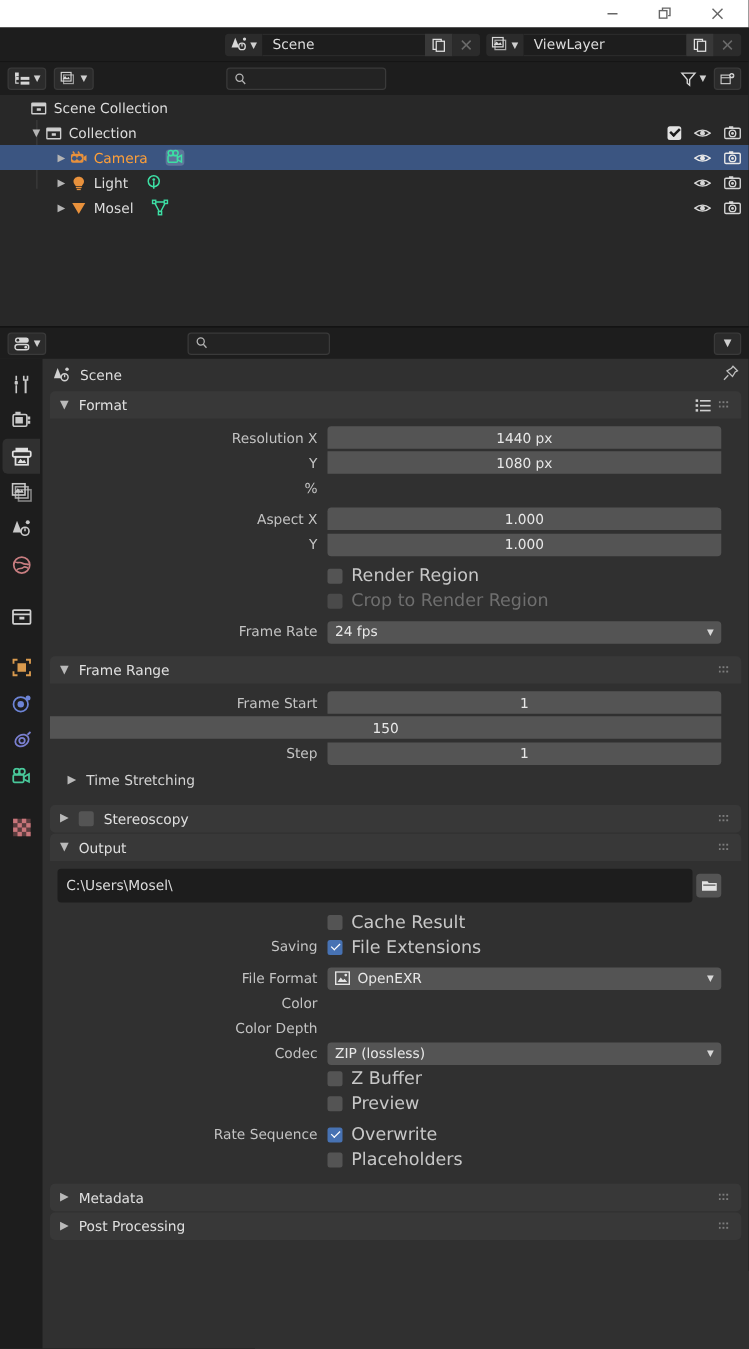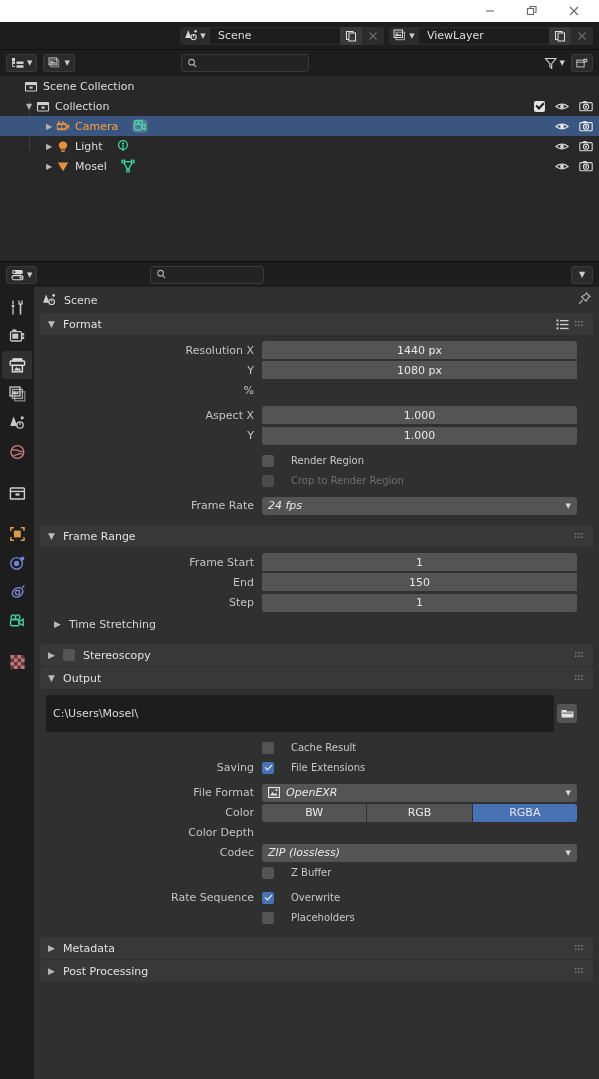--- a/index.html
+++ b/index.html
@@ -171,57 +171,57 @@
   .field {
     flex: 1; height: 18px; background: #545454; border-radius: 3px;
     display: flex; align-items: center; justify-content: center;
     font-size: 11px; color: #e8e8e8;
   }
   .field.blue { background: #4772b3; }
   .field.select {
     background: #545454; justify-content: flex-start;
     padding: 0 6px; gap: 6px;
   }
-  .field.select .cap { flex: 1; font-style: italic; }
+  .field.select .cap { flex: 1; }
   .field.joined-top { border-radius: 3px 3px 0 0; margin-bottom: 1px; }
   .field.joined-mid { border-radius: 0; margin-bottom: 1px; }
   .field.joined-bot { border-radius: 0 0 3px 3px; }
 
   .chkrow {
     display: flex; align-items: center; height: 19px;
     margin-bottom: 1px; padding-right: 16px;
   }
   .chk {
     width: 12px; height: 12px; border-radius: 2px; background: #545454;
     display: flex; align-items: center; justify-content: center;
     flex-shrink: 0;
   }
   .chk.on { background: #4772b3; }
   .chk.on::after {
     content: ""; width: 6px; height: 3px;
     border-left: 1.6px solid #fff; border-bottom: 1.6px solid #fff;
     transform: rotate(-45deg) translate(1px, -1px);
   }
   .chk.disabled { background: #4a4a4a; }
-  .chktext { margin-left: 17px; font-size: 10px; color: #c8c8c8; }
+  .chktext { margin-left: 7px; font-size: 14px; color: #c8c8c8; }
   .chktext.dim { color: #6f6f6f; }
 
   .segwrap { flex: 1; display: flex; gap: 1px; }
   .seg {
     flex: 1; height: 18px; background: #545454;
     display: flex; align-items: center; justify-content: center;
     font-size: 11px; color: #e8e8e8;
   }
   .seg.on { background: #4772b3; }
   .seg:first-child { border-radius: 3px 0 0 3px; }
   .seg:last-child { border-radius: 0 3px 3px 0; }
 
   .pathrow { display: flex; align-items: center; padding: 0 16px 0 6px; gap: 3px; margin-bottom: 6px; }
   .pathfield {
-    flex: 1; height: 37px; background: #1d1d1d; border-radius: 3px;
+    flex: 1; height: 27px; background: #1d1d1d; border-radius: 3px;
     display: flex; align-items: center; padding-left: 7px;
     font-size: 11px; color: #dcdcdc;
   }
   .foldbtn {
     width: 20px; height: 19px; background: #545454; border-radius: 3px;
     display: flex; align-items: center; justify-content: center;
   }
   .subpanel {
     display: flex; align-items: center; height: 22px;
     padding-left: 14px; font-size: 11px; color: #d4d4d4;
@@ -709,21 +709,20 @@
               </g>
             </svg>
           </span>
         </div>
         <div class="panel-body">
           <div class="row">
             <span class="rlabel">Frame Start</span>
             <span class="field joined-top">1</span>
           </div>
           <div class="row">
-            <span class="rlabel">End</span>
             <span class="field joined-mid">150</span>
           </div>
           <div class="row">
             <span class="rlabel">Step</span>
             <span class="field joined-bot">1</span>
           </div>
           <div class="subpanel">
             <span class="chev">▶</span>
             <span>Time Stretching</span>
           </div>
@@ -795,42 +794,42 @@
                 <rect x="0.5" y="0.5" width="11" height="10" fill="none" stroke="#e4e4e4" stroke-width="1.2"></rect>
                 <path d="M2 8.6 L4.6 5 L6.4 7.2 L7.6 5.9 L9.8 8.6 Z" fill="#e4e4e4"></path>
                 <circle cx="8.6" cy="3" r="1.1" fill="#e4e4e4"></circle>
               </svg>
               <span class="cap">OpenEXR</span>
               <span style="font-size:7px;color:#d8d8d8">▼</span>
             </span>
           </div>
           <div class="row">
             <span class="rlabel">Color</span>
-            <span class="segwrap">
-              <span class="seg">BW</span>
-              <span class="seg">RGB</span>
-              <span class="seg on">RGBA</span>
-            </span>
           </div>
           <div class="row">
             <span class="rlabel">Color Depth</span>
             <span class="segwrap">
             </span>
           </div>
           <div class="row">
             <span class="rlabel">Codec</span>
             <span class="field select">
               <span class="cap">ZIP (lossless)</span>
               <span style="font-size:7px;color:#d8d8d8">▼</span>
             </span>
           </div>
           <div class="chkrow">
             <span class="rlabel"></span>
             <span class="chk"></span>
             <span class="chktext">Z Buffer</span>
+          </div>
+          <div class="chkrow">
+            <span class="rlabel"></span>
+            <span class="chk"></span>
+            <span class="chktext">Preview</span>
           </div>
           <div style="height:5px"></div>
           <div class="chkrow">
             <span class="rlabel">Rate Sequence</span>
             <span class="chk on"></span>
             <span class="chktext">Overwrite</span>
           </div>
           <div class="chkrow">
             <span class="rlabel"></span>
             <span class="chk"></span>

